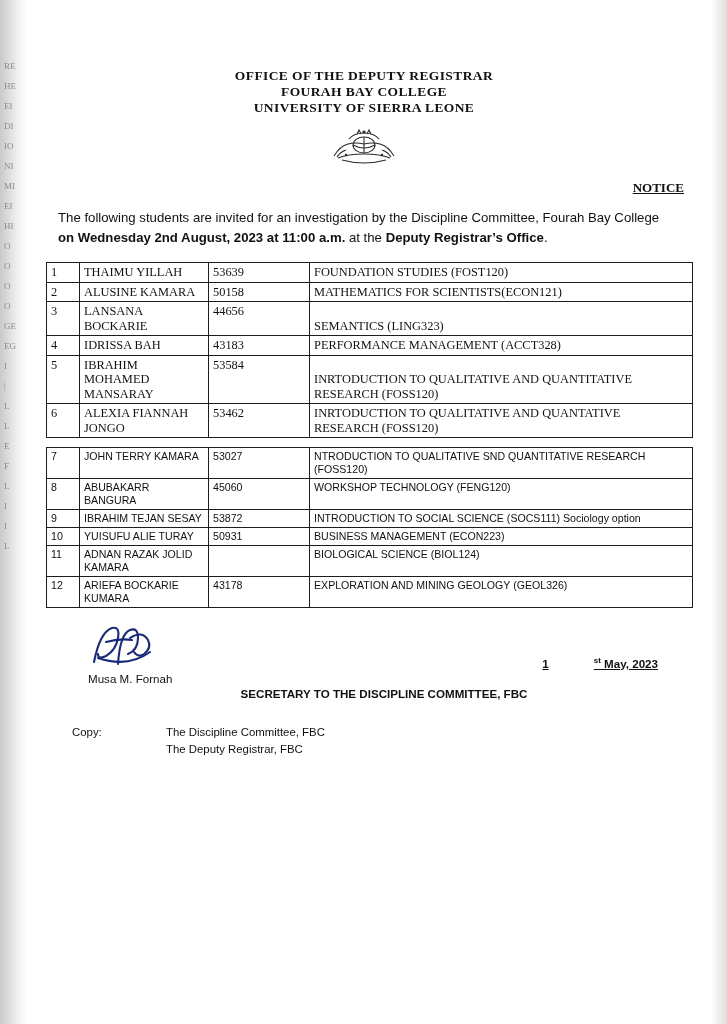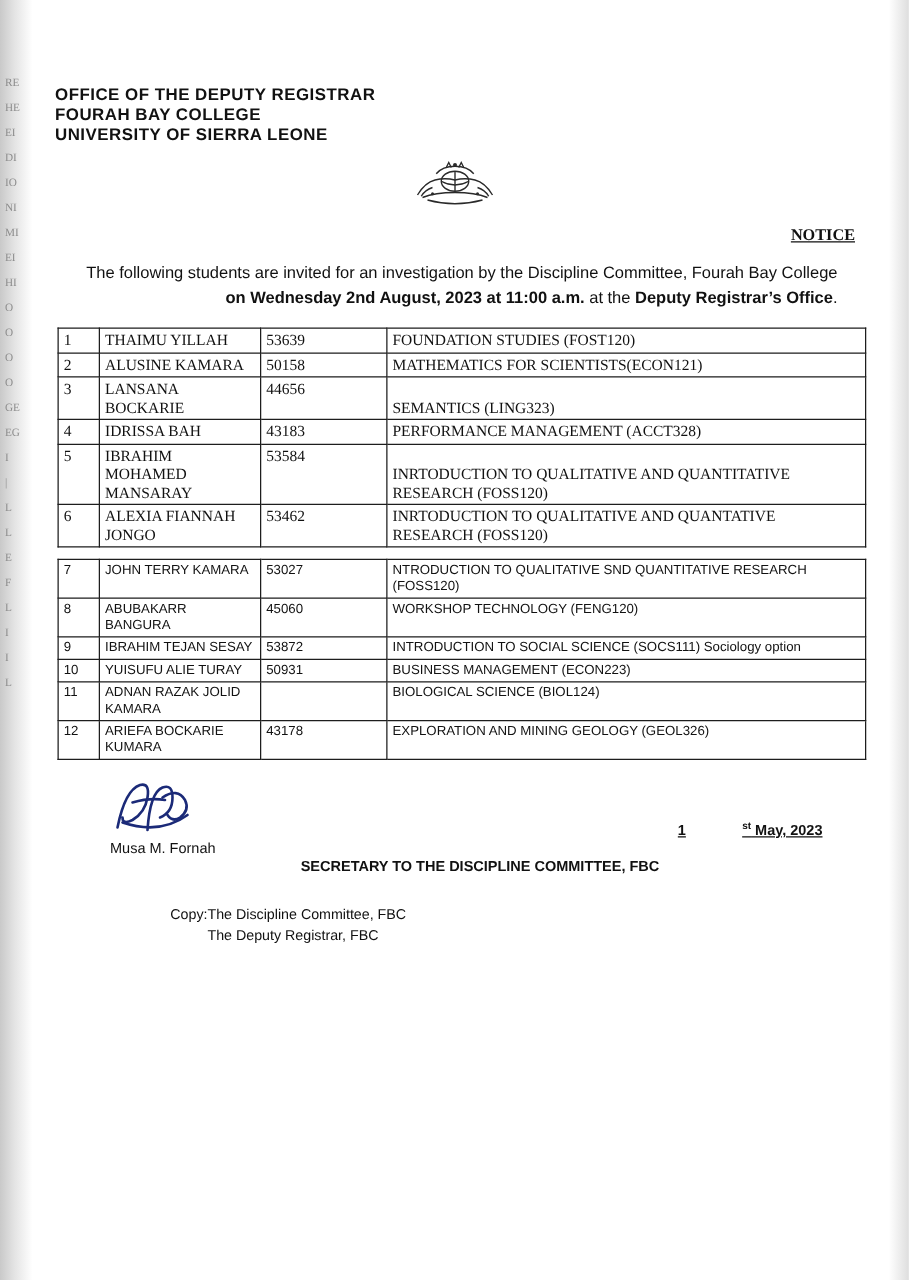--- a/index.html
+++ b/index.html
@@ -53,22 +53,22 @@
 
   .content {
     position: absolute;
     left: 44px;
     top: 0;
     width: 640px;
     height: 1024px;
   }
 
   .letterhead {
-    text-align: left;
-    font-family: Liberation Sans, sans-serif;
+    text-align: center;
+    font-family: Liberation Serif, serif;
     font-weight: bold;
     font-size: 13.5px;
     letter-spacing: 0.4px;
     line-height: 16px;
     color: #111;
     padding-top: 68px;
   }
   .crest {
     text-align: center;
     margin-top: 10px;
@@ -85,21 +85,21 @@
     margin-top: 10px;
     color: #111;
   }
 
   .body-para {
     margin: 12px 14px 0 14px;
     font-family: "Liberation Sans", sans-serif;
     font-size: 13.2px;
     line-height: 20px;
     color: #111;
-    text-align: right;
+    text-align: left;
   }
   .body-para b { font-weight: bold; }
 
   table.students {
     border-collapse: collapse;
     margin-left: 2px;
     width: 612px;
     table-layout: fixed;
     background: #fff;
   }
@@ -165,21 +165,21 @@
 
   .copy-block {
     margin-top: 24px;
     margin-left: 28px;
     font-family: "Liberation Sans", sans-serif;
     font-size: 11.4px;
     color: #111;
     line-height: 17px;
   }
   .copy-row { display: flex; }
-  .copy-label { width: 94px; text-align: right; }
+  .copy-label { width: 94px; }
   .copy-lines div { line-height: 17px; }
 
   .footer-row { position: relative; }
 </style>
 </head>
 <body>
 
 <div class="page">
 
   <div class="edge-marks">

